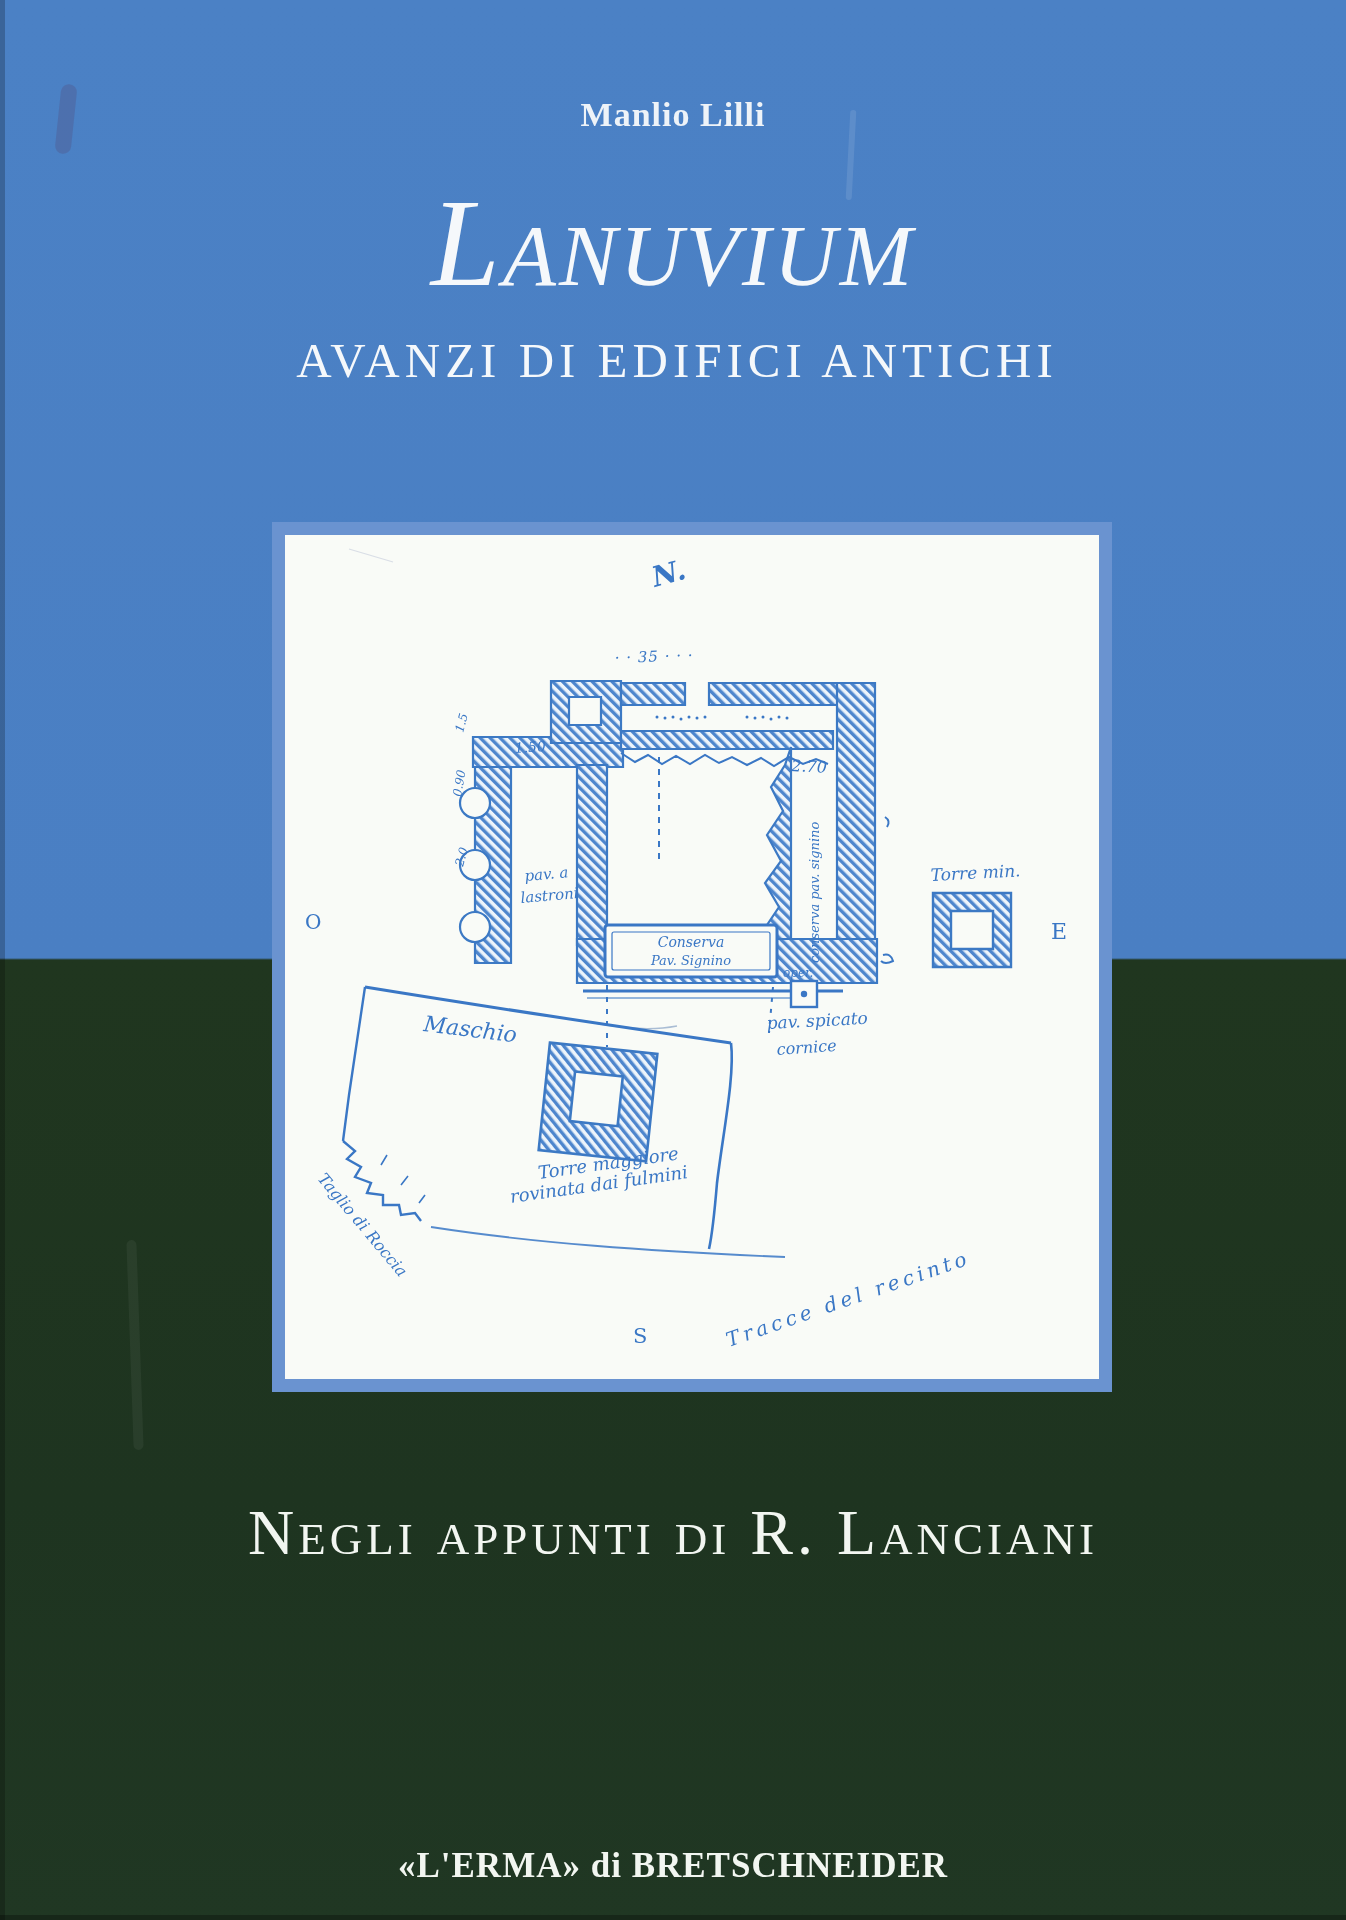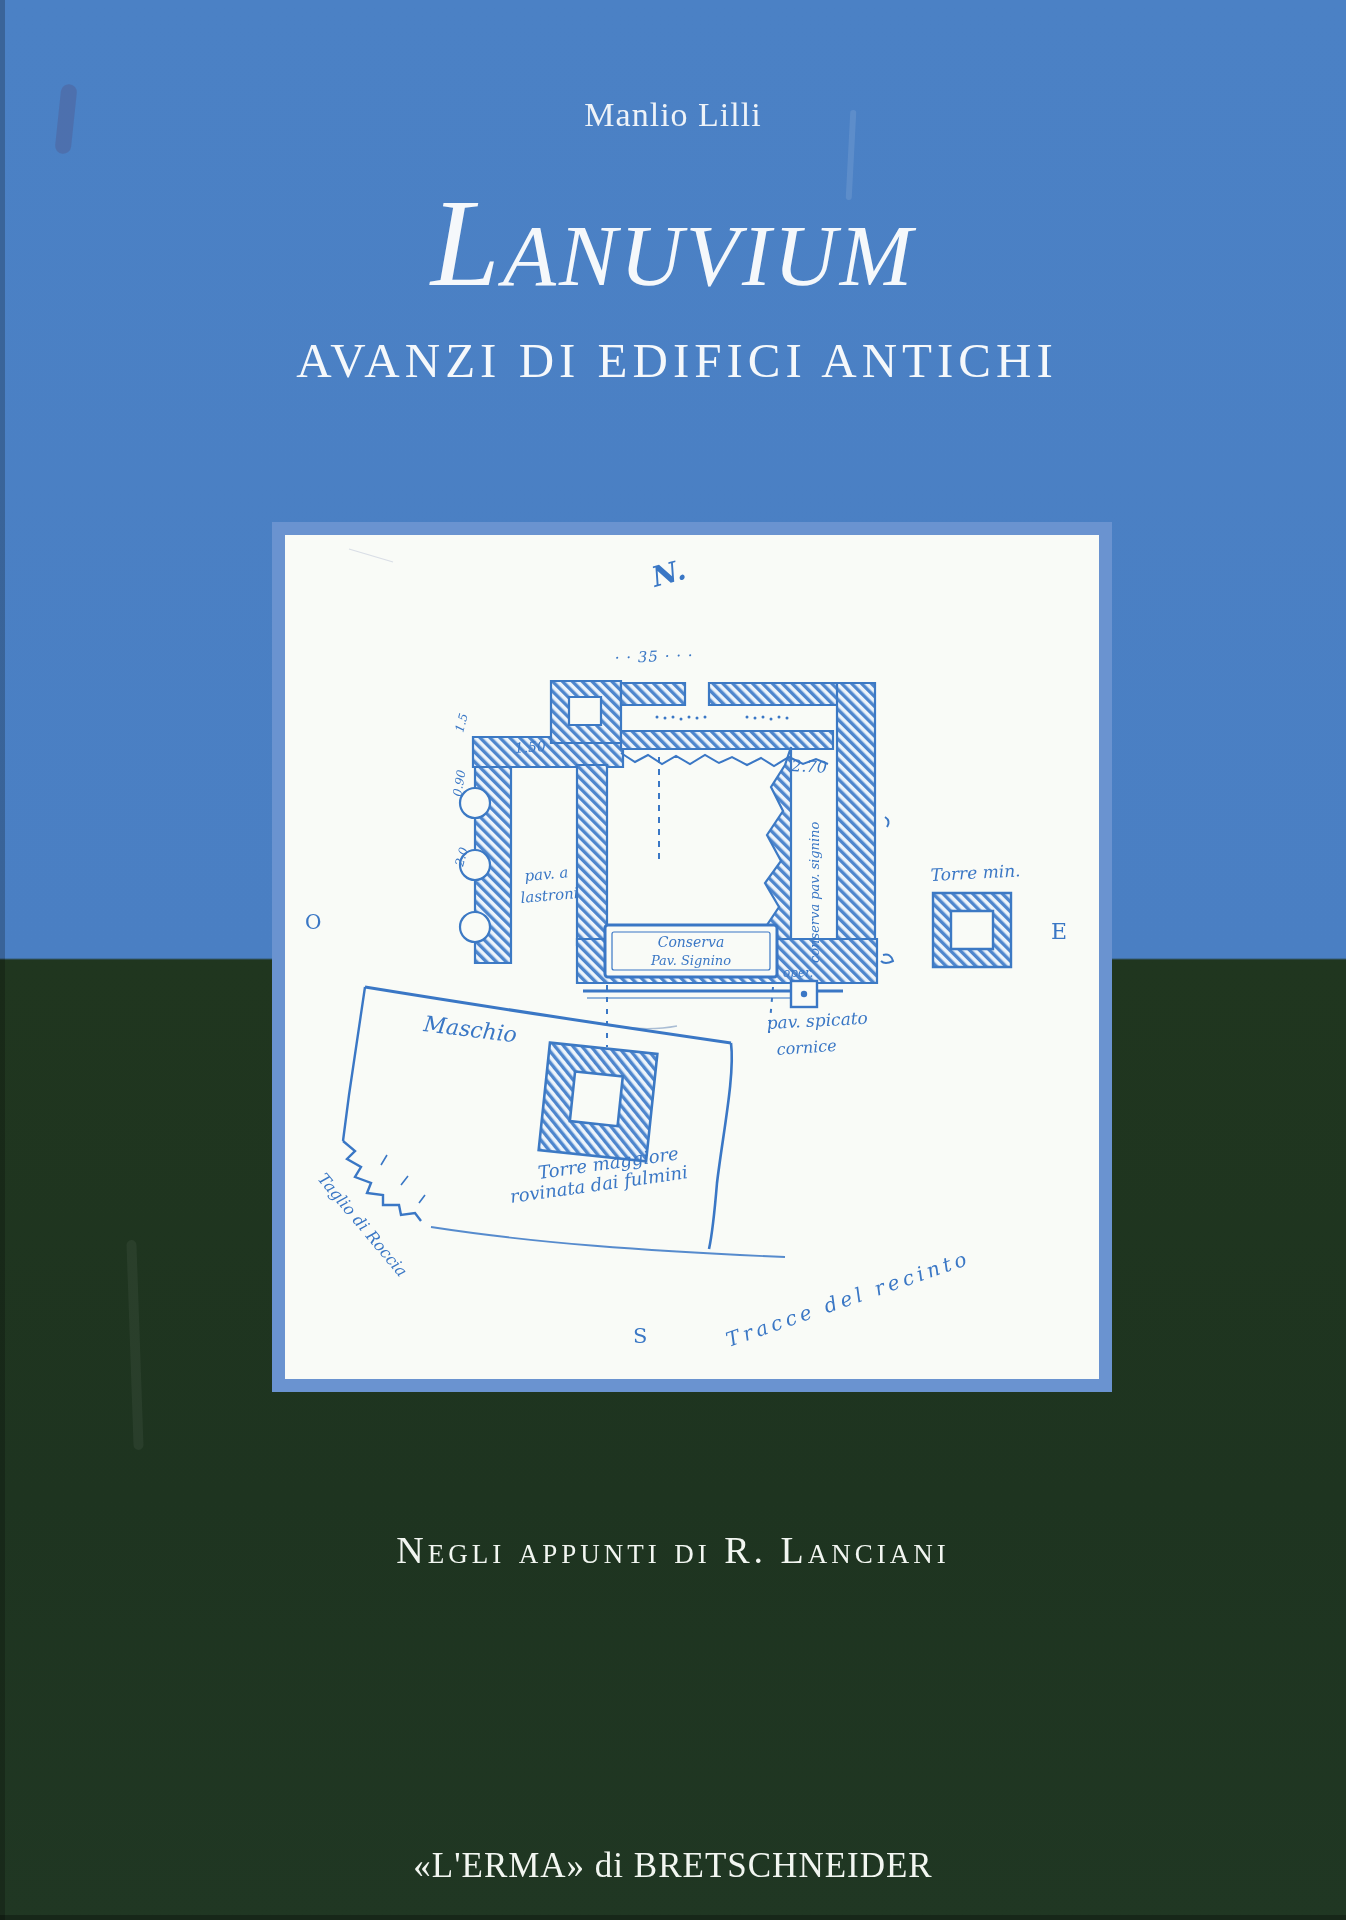--- a/index.html
+++ b/index.html
@@ -6,44 +6,44 @@
   .cover{
     position:relative;
     width:1346px;height:1920px;
     margin:0 auto;
     overflow:hidden;
     background:linear-gradient(180deg,#4b81c5 0px,#4a7fc3 958px,#20361f 960px,#1e3420 1500px,#203723 100%);
     font-family:"Liberation Serif","DejaVu Serif",serif;
   }
   .author{
     position:absolute;top:96px;left:0;width:100%;
-    text-align:center;color:#eef3f8;font-size:34px;letter-spacing:1px;
+    text-align:center;color:#eef3f8;font-size:34px;letter-spacing:1px;font-weight:bold;
   }
   .title{
     position:absolute;top:182px;left:0;width:100%;
     text-align:center;color:#f5f8fb;
     font-variant:small-caps;font-size:124px;line-height:1.0;letter-spacing:3px;font-style:italic;
   }
   .subtitle{
     position:absolute;top:332px;left:4px;width:100%;
     text-align:center;color:#f5f8fb;font-size:49px;letter-spacing:5px;
   }
   .panel{
     position:absolute;left:272px;top:522px;width:840px;height:870px;
     box-sizing:border-box;border:13px solid #6a93d0;background:#f9fbf7;
   }
   .panel svg{display:block;width:814px;height:844px;}
   .series{
     position:absolute;top:1496px;left:0;width:100%;
     text-align:center;color:#f2f6f1;
-    font-variant:small-caps;font-size:38px;letter-spacing:4px;margin-top:32px;
+    font-variant:small-caps;font-size:64px;letter-spacing:4px;
   }
   .publisher{
     position:absolute;top:1846px;left:0;width:100%;
-    text-align:center;color:#f2f6f1;font-size:35px;font-weight:normal;letter-spacing:1px;
+    text-align:center;color:#f2f6f1;font-size:35px;font-weight:bold;letter-spacing:1px;
   }
   
   .artifact-a{position:absolute;left:58px;top:84px;width:16px;height:70px;
     background:rgba(90,40,70,.18);border-radius:8px;transform:rotate(6deg);}
   .artifact-b{position:absolute;left:848px;top:110px;width:6px;height:90px;
     background:rgba(255,255,255,.10);border-radius:3px;transform:rotate(3deg);}
   .artifact-c{position:absolute;left:130px;top:1240px;width:10px;height:210px;
     background:rgba(255,255,255,.05);border-radius:5px;transform:rotate(-2deg);}
   .edge-left{position:absolute;left:0;top:0;width:5px;height:100%;background:rgba(0,0,0,.22);}
   .edge-bottom{position:absolute;left:0;bottom:0;width:100%;height:5px;background:rgba(0,0,0,.28);}

